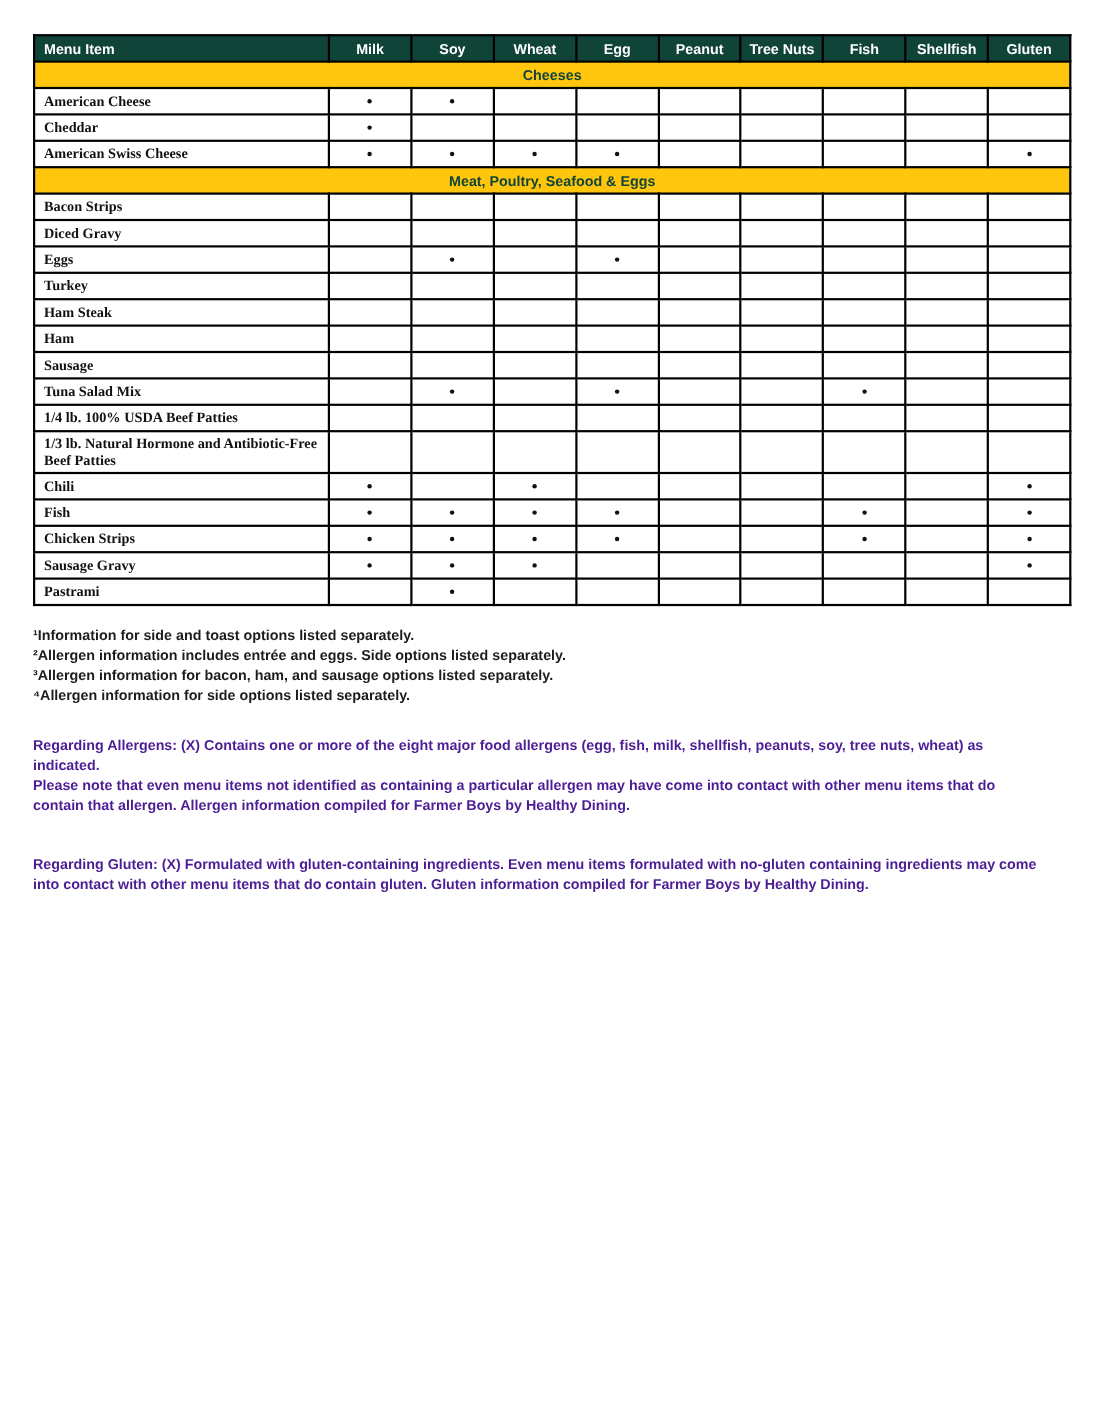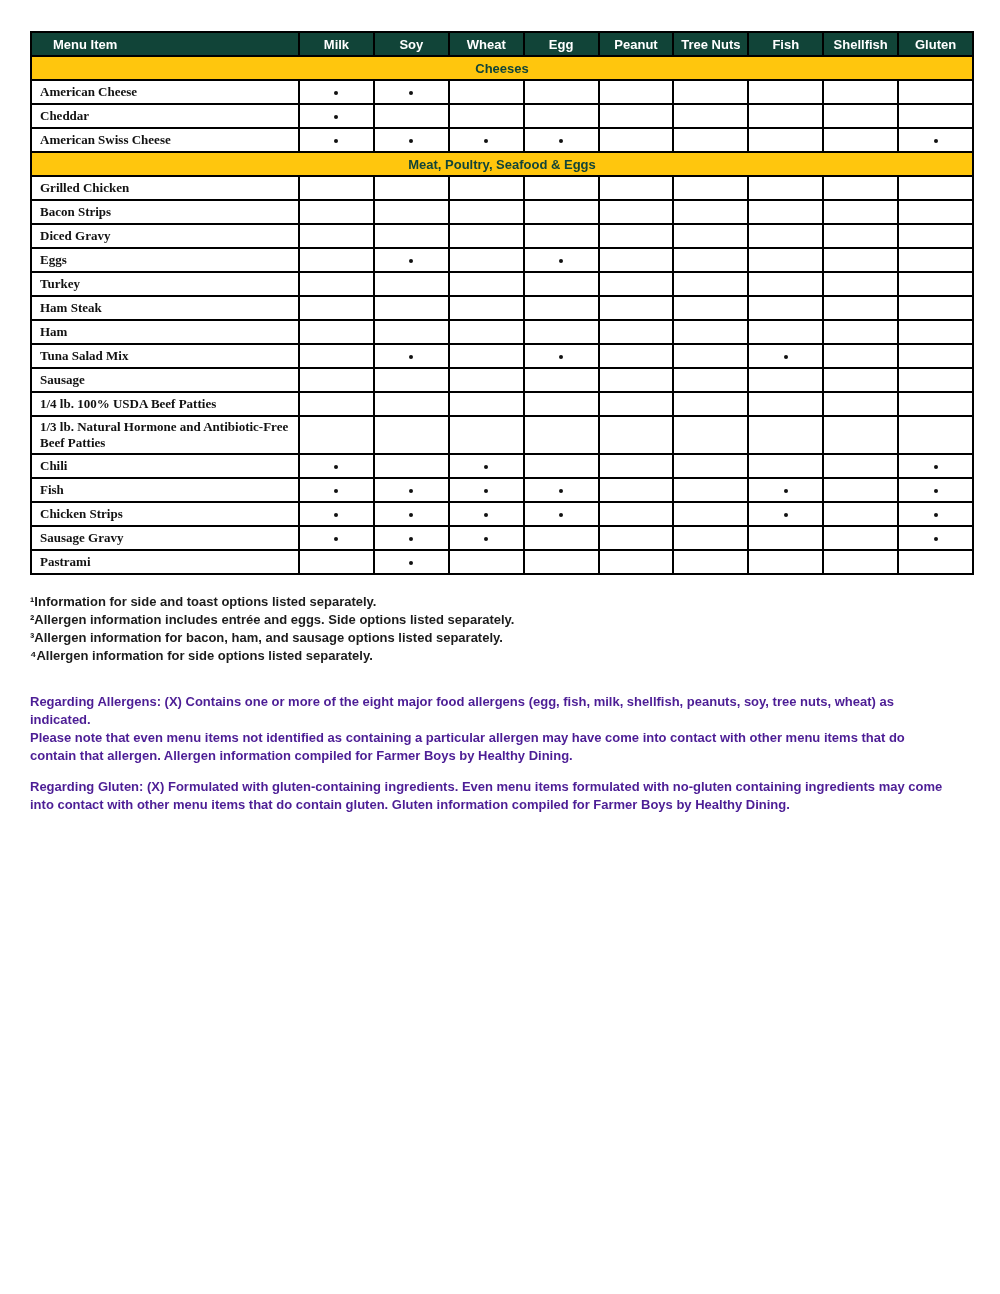--- a/index.html
+++ b/index.html
@@ -34,21 +34,21 @@
     color: #ffffff;
     font-size: 13px;
     font-weight: bold;
     height: 24px;
     text-align: center;
     padding: 1px 2px;
     line-height: 15px;
   }
   thead th.menu-head {
     text-align: left;
-    padding-left: 21px;
+    padding-left: 8px;
   }
   tr.section-row td {
     background: #FFC60D;
     color: #114438;
     font-size: 13px;
     font-weight: bold;
     text-align: center;
     height: 24px;
     padding: 1px 2px;
   }
@@ -88,21 +88,21 @@
   .notes {
     margin-top: 28px;
     width: 920px;
     color: #4c1d95;
   }
   .notes p {
     font-size: 13px;
     font-weight: bold;
     line-height: 18px;
   }
-  .notes p.para-gap { margin-top: 13px; }
+  .notes p.para-gap { margin-top: 36px; }
 </style>
 </head>
 <body>
 
 <div class="sheet">
 
   <table class="allergen-table">
     <colgroup>
       <col class="menu-col-w">
       <col class="allergen-col-w">
@@ -166,32 +166,20 @@
           <td class="mark-cell"></td>
           <td class="mark-cell"></td>
           <td class="mark-cell"></td>
           <td class="mark-cell"></td>
           <td class="mark-cell"><span class="dot"></span></td>
         </tr>
         <tr class="section-row">
           <td colspan="10">Meat, Poultry, Seafood &amp; Eggs</td>
         </tr>
         <tr class="item-row">
-          <td class="name-cell">Grilled Chicken</td>
-          <td class="mark-cell"></td>
-          <td class="mark-cell"></td>
-          <td class="mark-cell"></td>
-          <td class="mark-cell"></td>
-          <td class="mark-cell"></td>
-          <td class="mark-cell"></td>
-          <td class="mark-cell"></td>
-          <td class="mark-cell"></td>
-          <td class="mark-cell"></td>
-        </tr>
-        <tr class="item-row">
           <td class="name-cell">Bacon Strips</td>
           <td class="mark-cell"></td>
           <td class="mark-cell"></td>
           <td class="mark-cell"></td>
           <td class="mark-cell"></td>
           <td class="mark-cell"></td>
           <td class="mark-cell"></td>
           <td class="mark-cell"></td>
           <td class="mark-cell"></td>
           <td class="mark-cell"></td>
@@ -250,40 +238,40 @@
           <td class="mark-cell"></td>
           <td class="mark-cell"></td>
           <td class="mark-cell"></td>
           <td class="mark-cell"></td>
           <td class="mark-cell"></td>
           <td class="mark-cell"></td>
           <td class="mark-cell"></td>
           <td class="mark-cell"></td>
         </tr>
         <tr class="item-row">
+          <td class="name-cell">Sausage</td>
+          <td class="mark-cell"></td>
+          <td class="mark-cell"></td>
+          <td class="mark-cell"></td>
+          <td class="mark-cell"></td>
+          <td class="mark-cell"></td>
+          <td class="mark-cell"></td>
+          <td class="mark-cell"></td>
+          <td class="mark-cell"></td>
+          <td class="mark-cell"></td>
+        </tr>
+        <tr class="item-row">
           <td class="name-cell">Tuna Salad Mix</td>
           <td class="mark-cell"></td>
           <td class="mark-cell"><span class="dot"></span></td>
           <td class="mark-cell"></td>
           <td class="mark-cell"><span class="dot"></span></td>
           <td class="mark-cell"></td>
           <td class="mark-cell"></td>
           <td class="mark-cell"><span class="dot"></span></td>
-          <td class="mark-cell"></td>
-          <td class="mark-cell"></td>
-        </tr>
-        <tr class="item-row">
-          <td class="name-cell">Sausage</td>
-          <td class="mark-cell"></td>
-          <td class="mark-cell"></td>
-          <td class="mark-cell"></td>
-          <td class="mark-cell"></td>
-          <td class="mark-cell"></td>
-          <td class="mark-cell"></td>
-          <td class="mark-cell"></td>
           <td class="mark-cell"></td>
           <td class="mark-cell"></td>
         </tr>
         <tr class="item-row">
           <td class="name-cell">1/4 lb. 100% USDA Beef Patties</td>
           <td class="mark-cell"></td>
           <td class="mark-cell"></td>
           <td class="mark-cell"></td>
           <td class="mark-cell"></td>
           <td class="mark-cell"></td>

